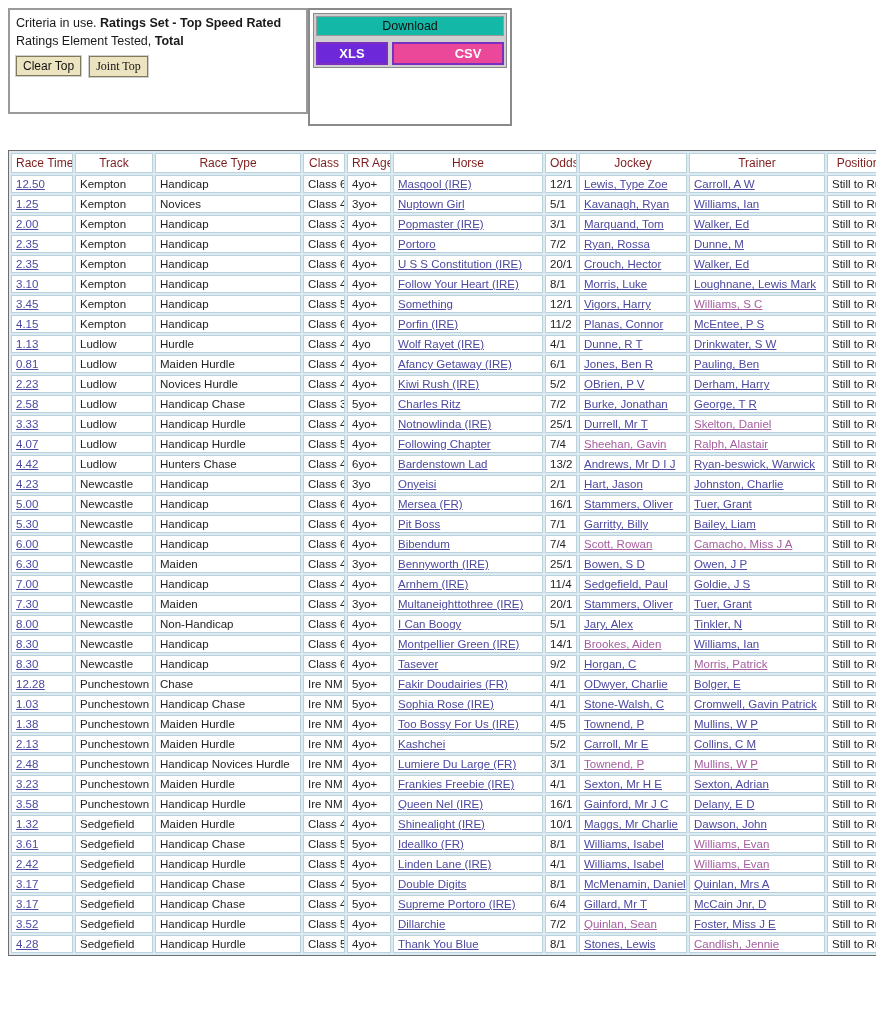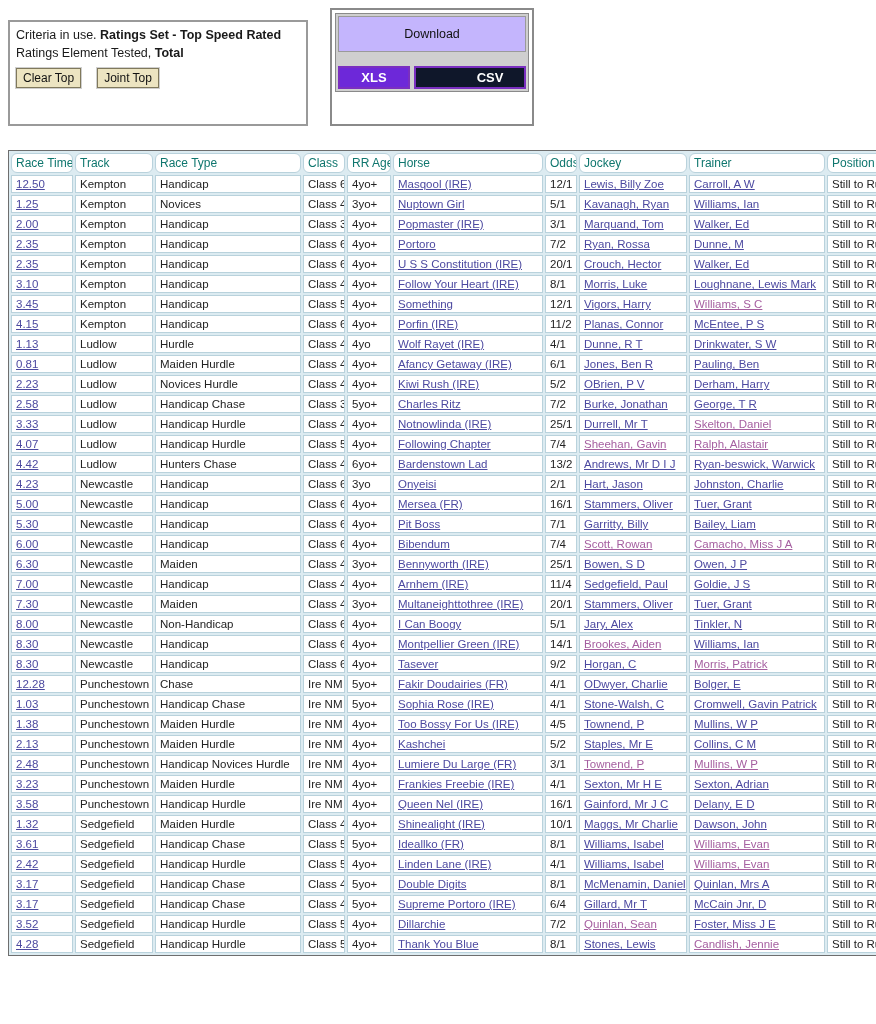--- a/index.html
+++ b/index.html
@@ -4,72 +4,72 @@
 <style>
   * { box-sizing: border-box; }
   html, body { margin: 0; padding: 0; background: #fff; }
   body {
     width: 876px;
     font-family: "Liberation Sans", sans-serif;
     padding: 8px;
   }
 
   
-  .top-area { display: flex; gap: 22px; margin-bottom: 24px; align-items: flex-end; }
+  .top-area { display: flex; gap: 0; margin-bottom: 24px; align-items: flex-start; }
 
   .criteria-panel {
     width: 300px; height: 106px;
     border: 2px solid #9a9a9a;
     padding: 4px 6px;
     font-size: 12.5px; color: #1a1a1a;
   }
   .criteria-text { line-height: 1.45; margin-bottom: 6px; }
   .criteria-text b { font-weight: bold; }
 
   .sys-btn {
     font-family: "Liberation Sans", sans-serif;
     font-size: 12px; color: #111;
     background: #ece4c1;
     border: 1px solid #80795c;
     outline: 1px solid #cfcfcf;
     padding: 2px 6px;
     cursor: pointer;
   }
   .btn-row { margin-top: 5px; }
-  .btn-row .sys-btn + .sys-btn { margin-left: 16px; }
+  .btn-row .sys-btn + .sys-btn { margin-left: 8px; font-family: Liberation Serif, serif; }
 
   .download-panel {
     width: 204px; height: 118px;
     border: 2px solid #8a8a8a;
     padding: 3px;
   }
   .download-inner {
     border: 1px solid #8a8a8a;
     background: #cfcfcf;
     padding: 2px;
   }
   .download-header {
-    background: #c4b5fd;
+    background: #14b8a6;
     border: 1px solid #9a9a9a;
     text-align: center;
     font-size: 12.5px; color: #111;
-    padding: 10px 0; margin-bottom: 14px;
+    padding: 2px 0; margin-bottom: 6px;
   }
   .download-buttons { display: flex; gap: 4px; }
   .dl-btn {
     flex: 1;
     font-family: "Liberation Sans", sans-serif;
     font-size: 13px; font-weight: bold; color: #fff;
     text-align: center;
     padding: 2px 0;
     border: 2px solid #7a2fc0;
     cursor: pointer;
   }
   .dl-btn.xls { background: #6d28d9; }
-  .dl-btn.csv { background: #0f172a; padding-left: 40px; }
+  .dl-btn.csv { background: #ec4899; padding-left: 40px; }
 
   
   table.races {
     border-collapse: separate;
     border-spacing: 2px;
     background: #dcebf1;
     border: 1px solid #6e6e6e;
     width: 860px;
     table-layout: fixed;
   }
@@ -77,21 +77,21 @@
     background: #fff;
     border: 1px solid #b9d2dc;
     padding: 2px 4px;
     font-size: 11.5px;
     color: #222;
     white-space: nowrap;
     overflow: hidden;
     text-align: left;
     height: 17px;
   }
-  table.races th { text-align: left; color: #0f766e; font-weight: normal; font-size: 12px; border-radius: 6px; }
+  table.races th { text-align: center; color: #7f1d1d; font-weight: normal; font-size: 12px; }
   table.races a { color: #4c49a0; text-decoration: underline; }
   table.races a.visited { color: #a55fa0; }
 </style>
 </head>
 <body>
 
 <div class="top-area">
 
   <div class="criteria-panel">
     <div class="criteria-text">
@@ -146,21 +146,21 @@
   </thead>
   <tbody id="table-body">
       <tr>
         <td><a href="#">12.50</a></td>
         <td>Kempton</td>
         <td>Handicap</td>
         <td>Class 6</td>
         <td>4yo+</td>
         <td><a href="#">Masqool (IRE)</a></td>
         <td>12/1</td>
-        <td><a href="#">Lewis, Billy Zoe</a></td>
+        <td><a href="#">Lewis, Type Zoe</a></td>
         <td><a href="#">Carroll, A W</a></td>
         <td>Still to Run</td>
       </tr>
       <tr>
         <td><a href="#">1.25</a></td>
         <td>Kempton</td>
         <td>Novices</td>
         <td>Class 4</td>
         <td>3yo+</td>
         <td><a href="#">Nuptown Girl</a></td>
@@ -482,21 +482,21 @@
         <td>Still to Run</td>
       </tr>
       <tr>
         <td><a href="#">2.13</a></td>
         <td>Punchestown</td>
         <td>Maiden Hurdle</td>
         <td>Ire NM</td>
         <td>4yo+</td>
         <td><a href="#">Kashchei</a></td>
         <td>5/2</td>
-        <td><a href="#">Staples, Mr E</a></td>
+        <td><a href="#">Carroll, Mr E</a></td>
         <td><a href="#">Collins, C M</a></td>
         <td>Still to Run</td>
       </tr>
       <tr>
         <td><a href="#">2.48</a></td>
         <td>Punchestown</td>
         <td>Handicap Novices Hurdle</td>
         <td>Ire NM</td>
         <td>4yo+</td>
         <td><a href="#">Lumiere Du Large (FR)</a></td>

